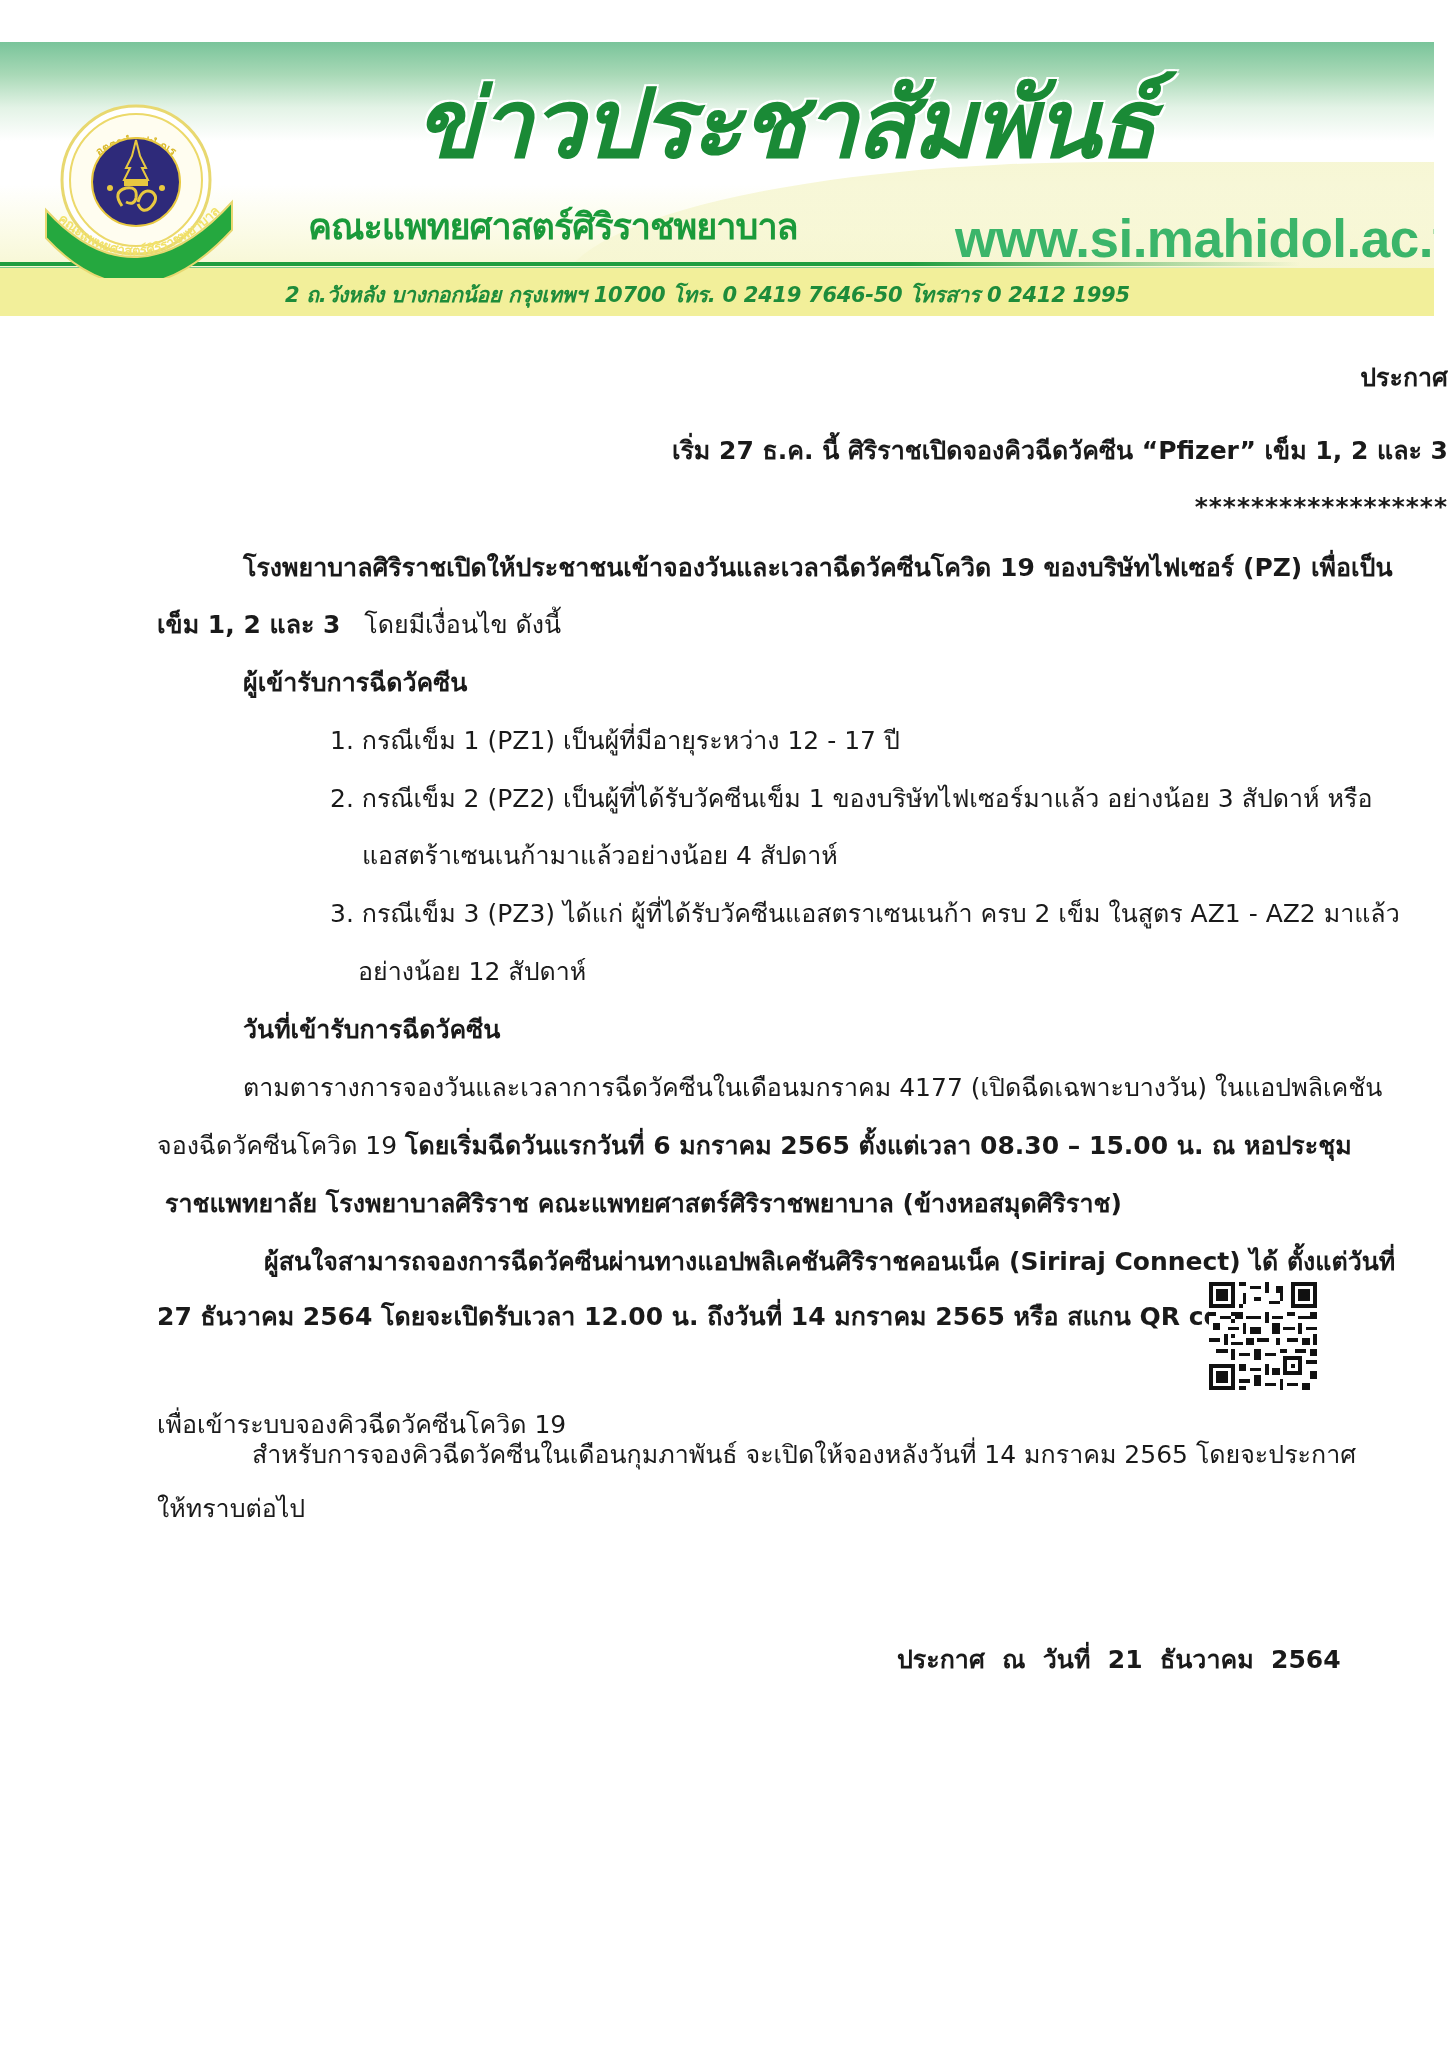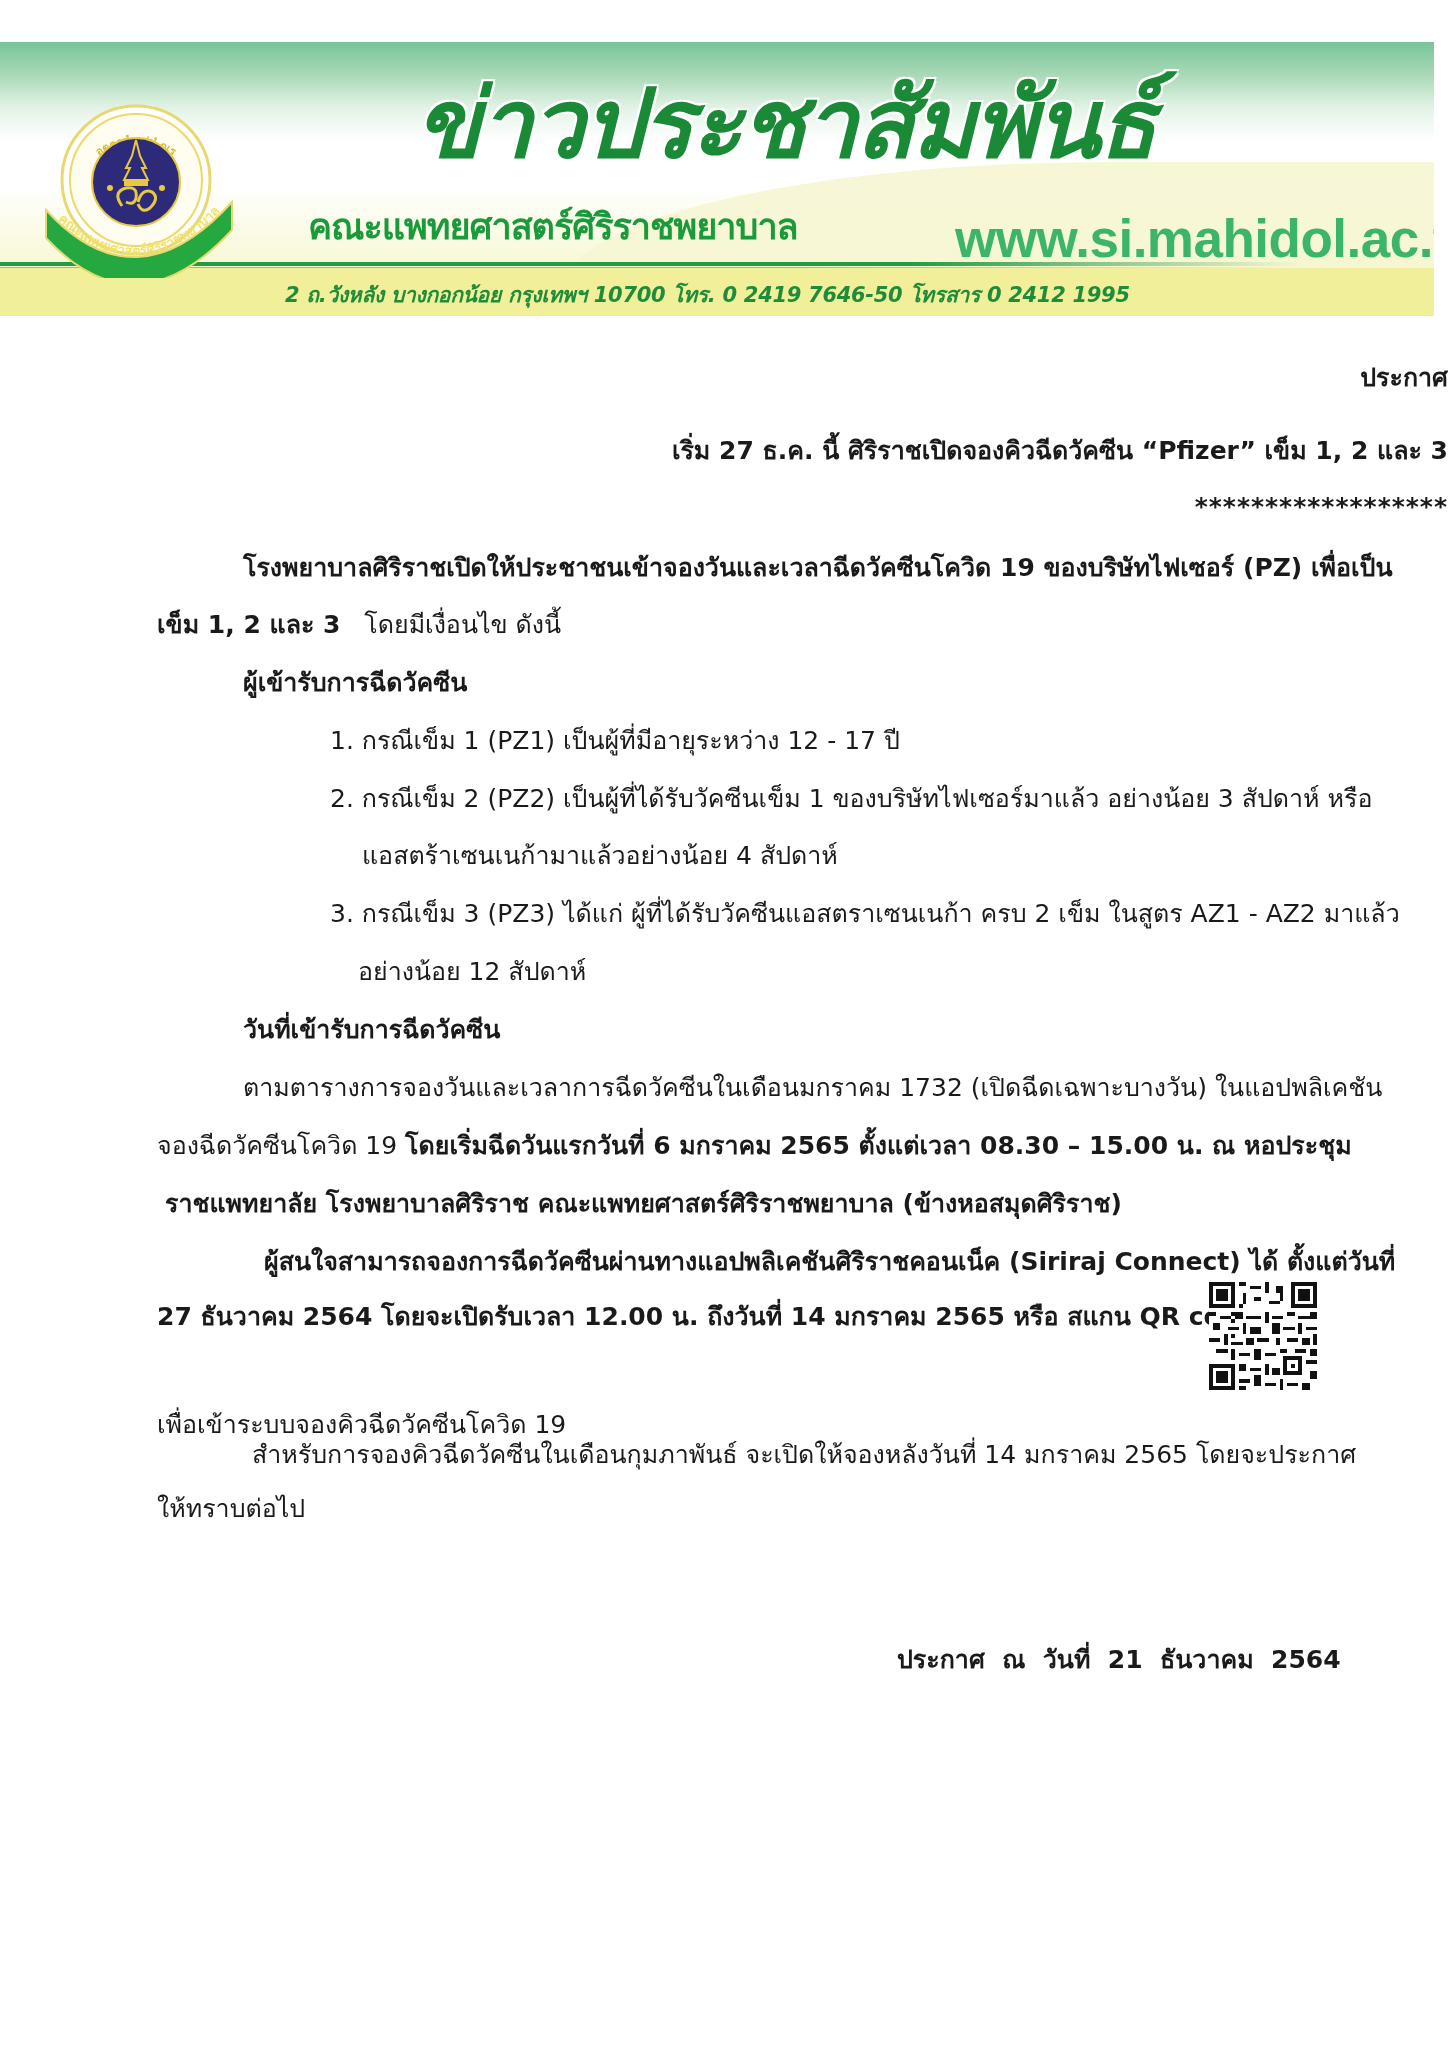--- a/index.html
+++ b/index.html
@@ -118,21 +118,21 @@
   <div class="line bold" style="left:243px; top:666px;">ผู้เข้ารับการฉีดวัคซีน</div>
   <div>
     <div class="line" style="left:330px; top:724px;">1. กรณีเข็ม 1 (PZ1) เป็นผู้ที่มีอายุระหว่าง 12 - 17 ปี</div>
     <div class="line" style="left:330px; top:782px;">2. กรณีเข็ม 2 (PZ2) เป็นผู้ที่ได้รับวัคซีนเข็ม 1 ของบริษัทไฟเซอร์มาแล้ว อย่างน้อย 3 สัปดาห์  หรือ</div>
     <div class="line" style="left:362px; top:839px;text-align:right;">แอสตร้าเซนเนก้ามาแล้วอย่างน้อย 4 สัปดาห์</div>
     <div class="line" style="left:330px; top:897px;">3. กรณีเข็ม 3 (PZ3) ได้แก่  ผู้ที่ได้รับวัคซีนแอสตราเซนเนก้า ครบ 2 เข็ม  ในสูตร AZ1 - AZ2  มาแล้ว</div>
     <div class="line" style="left:358px; top:955px;">อย่างน้อย 12 สัปดาห์</div>
   </div>
 
   <div class="line bold" style="left:243px; top:1013px;">วันที่เข้ารับการฉีดวัคซีน</div>
-  <div class="line" style="left:243px; top:1071px;">ตามตารางการจองวันและเวลาการฉีดวัคซีนในเดือนมกราคม 1732 (เปิดฉีดเฉพาะบางวัน)  ในแอปพลิเคชัน</div>
+  <div class="line" style="left:243px; top:1071px;">ตามตารางการจองวันและเวลาการฉีดวัคซีนในเดือนมกราคม 4177 (เปิดฉีดเฉพาะบางวัน)  ในแอปพลิเคชัน</div>
   <div class="line" style="left:157px; top:1129px;">
     <span style="white-space:pre;">จองฉีดวัคซีนโควิด 19 </span><span class="bold">โดยเริ่มฉีดวันแรกวันที่  6  มกราคม  2565 ตั้งแต่เวลา  08.30 – 15.00 น. ณ หอประชุม</span>
   </div>
   <div class="line bold" style="left:165px; top:1187px;">ราชแพทยาลัย โรงพยาบาลศิริราช คณะแพทยศาสตร์ศิริราชพยาบาล (ข้างหอสมุดศิริราช)</div>
 
   <div class="line bold" style="left:252px; top:1245px;margin-left:12px;">ผู้สนใจสามารถจองการฉีดวัคซีนผ่านทางแอปพลิเคชันศิริราชคอนเน็ค (Siriraj Connect) ได้  ตั้งแต่วันที่</div>
   <div class="line bold" style="left:157px; top:1300px;">27 ธันวาคม  2564 โดยจะเปิดรับเวลา 12.00 น. ถึงวันที่ 14 มกราคม 2565 หรือ สแกน QR code</div>
   <div class="line" style="left:157px; top:1408px;">เพื่อเข้าระบบจองคิวฉีดวัคซีนโควิด 19</div>
 
   <svg class="qr" viewBox="0 0 29 29" shape-rendering="crispEdges">

